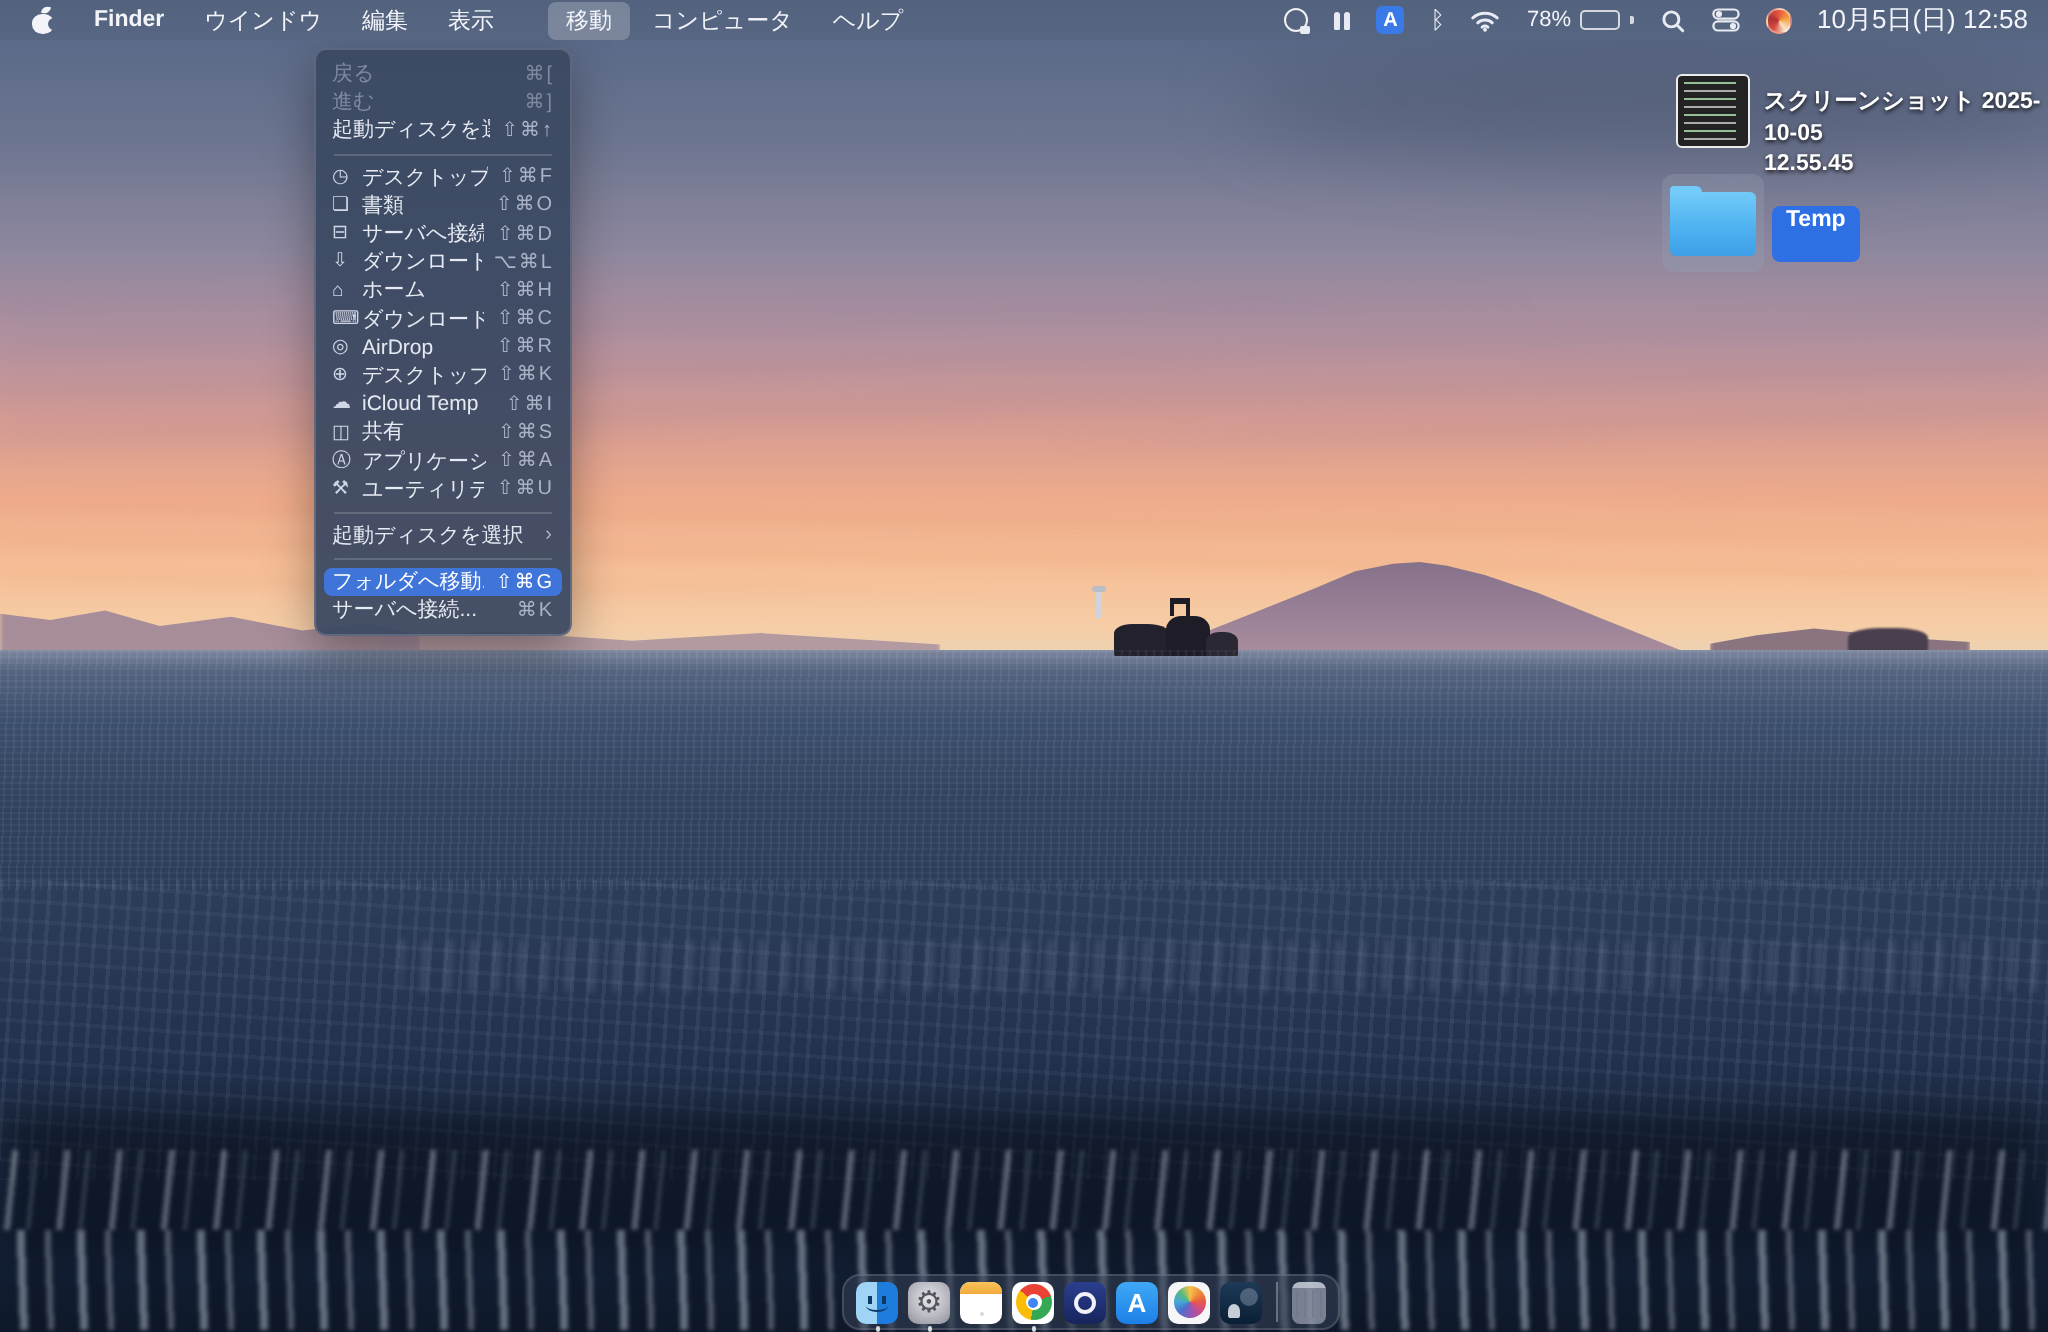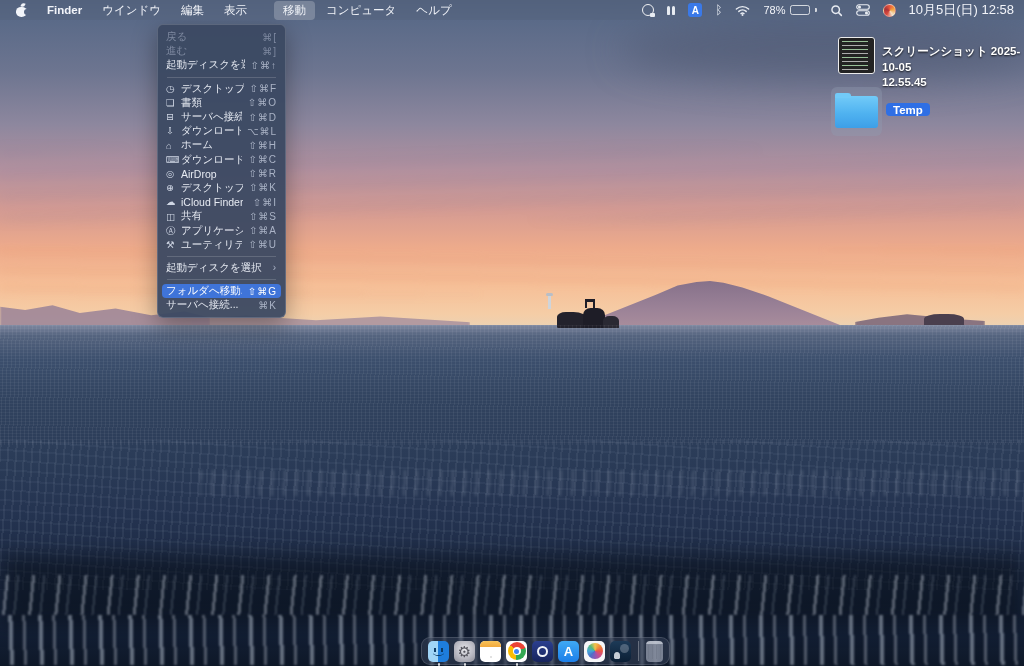--- a/index.html
+++ b/index.html
@@ -91,21 +91,21 @@
   .desk-icon1 { position:absolute; left:838px; top:37px; width:37px; height:37px; background:#232323;
     border:1.5px solid #ececec; border-radius:3px; overflow:hidden; }
   .desk-icon1 .lines { position:absolute; left:3px; top:3px; width:26px; height:30px;
     background:repeating-linear-gradient(180deg, rgba(180,230,180,.8) 0 1px, rgba(0,0,0,0) 1px 4px, rgba(230,230,230,.7) 4px 5px, rgba(0,0,0,0) 5px 8px);}
   .desk-label1 { position:absolute; left:882px; top:44px; width:150px; color:#fff; font-size:11.5px; font-weight:bold;
     text-shadow:0 1px 2px rgba(0,0,0,.85); line-height:1.35; }
   .folder-sel { position:absolute; left:831px; top:87px; width:51px; height:49px; background:rgba(145,155,175,.38); border-radius:6px; }
   .folder { position:absolute; left:4px; top:9px; width:43px; height:32px; background:linear-gradient(180deg,#72cbf8 0%,#4fb2f0 55%,#3d9fe8 100%); border-radius:3px; }
   .folder:before { content:""; position:absolute; left:0; top:-3px; width:16px; height:5px; background:#72cbf8; border-radius:2px 3px 0 0; }
   .temp-label { position:absolute; left:886px; top:103px; background:#2f6fe4; color:#fff; font-size:11.5px; font-weight:bold;
-    padding:1px 7px 0; border-radius:4px; }
+    padding:1px 7px 15px; border-radius:4px; }
 
   
   .dock { position:absolute; left:421px; top:637px; height:28px; display:flex; align-items:center; gap:5px;
     background:rgba(55,65,88,.55); border:1px solid rgba(255,255,255,.14); border-radius:9px; padding:0 6px; z-index:50; }
   .dapp { width:21px; height:21px; border-radius:5px; position:relative; flex:0 0 21px; }
   .dapp.running:after { content:""; position:absolute; left:50%; bottom:-4px; width:2.5px; height:2.5px; margin-left:-1px;
     background:rgba(255,255,255,.8); border-radius:50%; }
   .icon-finder { background:linear-gradient(90deg,#9fd4f7 0 50%,#1e7ddc 50% 100%); }
   .icon-finder:before { content:""; position:absolute; left:6px; top:7px; width:2px; height:4px; background:#0b3a66; box-shadow:7px 0 0 #0b3a66; }
   .icon-finder .smile { position:absolute; left:5px; top:9px; width:11px; height:6px; border-bottom:1.5px solid #0b3a66; border-radius:50%; }
@@ -266,21 +266,21 @@
       <span class="lbl">AirDrop</span>
       <span class="sc">⇧⌘R</span>
     </div>
     <div class="mi">
       <span class="ico">⊕</span>
       <span class="lbl">デスクトップ</span>
       <span class="sc">⇧⌘K</span>
     </div>
     <div class="mi">
       <span class="ico">☁</span>
-      <span class="lbl">iCloud Finder</span>
+      <span class="lbl">iCloud Temp</span>
       <span class="sc">⇧⌘I</span>
     </div>
     <div class="mi">
       <span class="ico">◫</span>
       <span class="lbl">共有</span>
       <span class="sc">⇧⌘S</span>
     </div>
     <div class="mi">
       <span class="ico">Ⓐ</span>
       <span class="lbl">アプリケーション</span>

